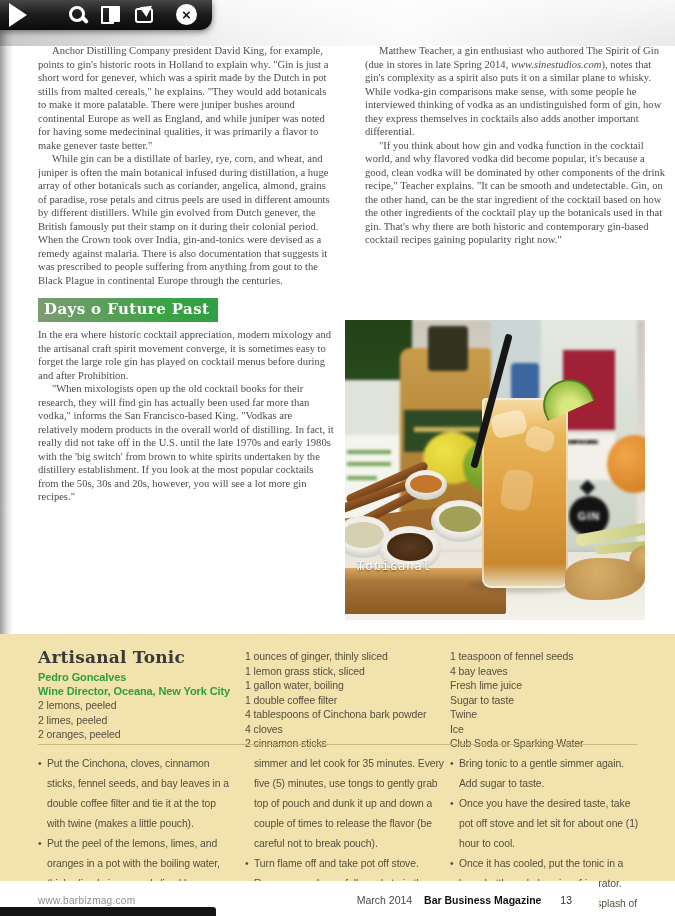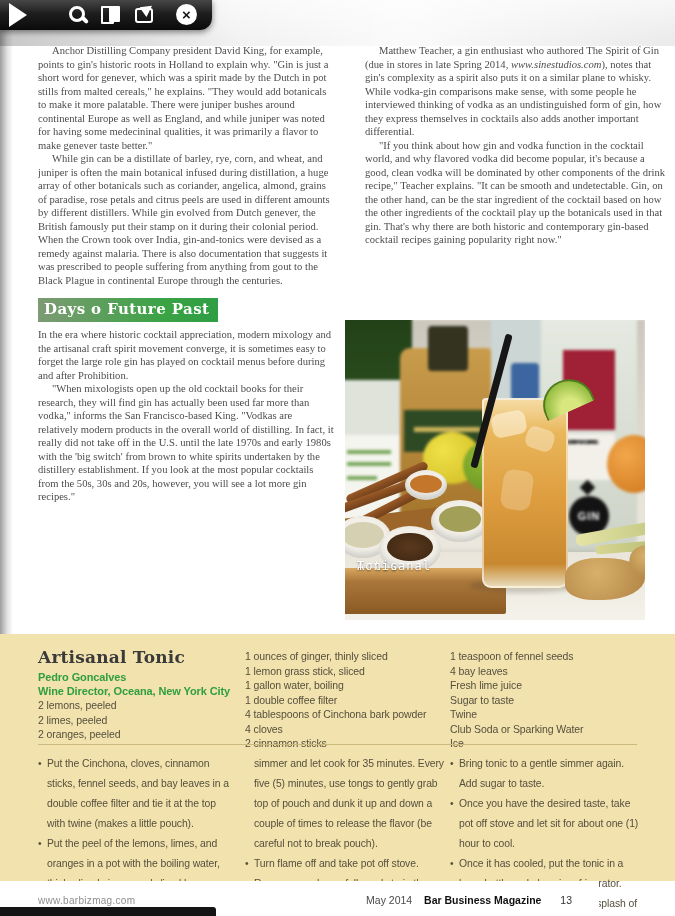--- a/index.html
+++ b/index.html
@@ -246,22 +246,22 @@
         <li>2 cinnamon sticks</li>
       </ul>
     </div>
   <div class="rcol rc3">
       <ul id="ing3">
         <li>1 teaspoon of fennel seeds</li>
         <li>4 bay leaves</li>
         <li>Fresh lime juice</li>
         <li>Sugar to taste</li>
         <li>Twine</li>
+        <li>Ice</li>
         <li>Club Soda or Sparking Water</li>
-        <li>Ice</li>
       </ul>
     </div>
   <div class="r-divider"></div>
   <div class="rcol steps-wrap s1">
       <ul id="steps1" class="steps">
         <li>Put the Cinchona, cloves, cinnamon sticks, fennel seeds, and bay leaves in a double coffee filter and tie it at the top with twine (makes a little pouch).</li>
         <li>Put the peel of the lemons, limes, and oranges in a pot with the boiling water, thinly sliced ginger, and sliced lemon grass stick.</li>
       </ul>
     </div>
   <div class="rcol steps-wrap s2">
@@ -276,19 +276,19 @@
         <li>Once you have the desired taste, take pot off stove and let sit for about one (1) hour to cool.</li>
         <li>Once it has cooled, put the tonic in a large bottle and place in refrigerator.</li>
         <li>Add 1-2 oz to a 16 oz glass, a splash of fresh lime juice. Fill with ice, top with club soda.</li>
       </ul>
     </div>
 </div>
 
 <div class="footer">
   <span class="footer-url">www.barbizmag.com</span>
   <span class="footer-right">
-    <span>May 2014</span>
+    <span>March 2014</span>
     <span class="mag">Bar Business Magazine</span>
     <span class="pagenum">13</span>
   </span>
 </div>
 
 <div class="bottom-bar"></div>
 
 </body></html>

